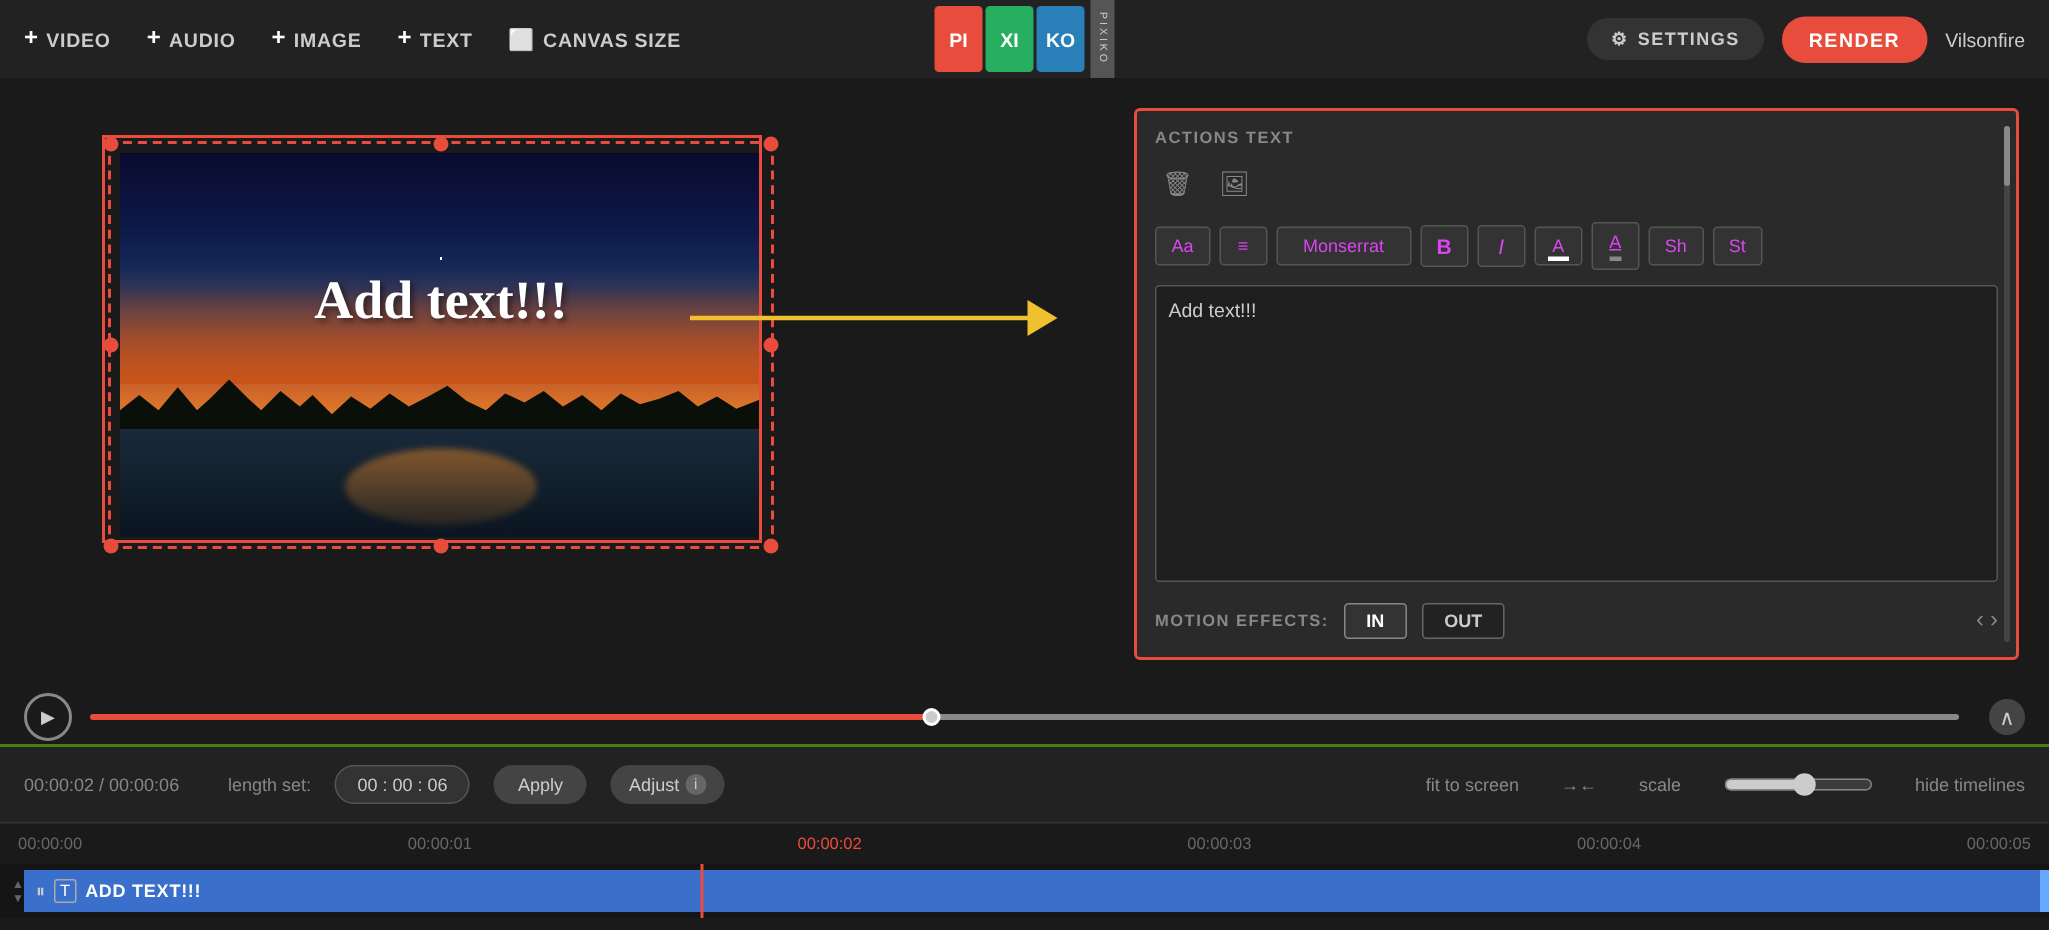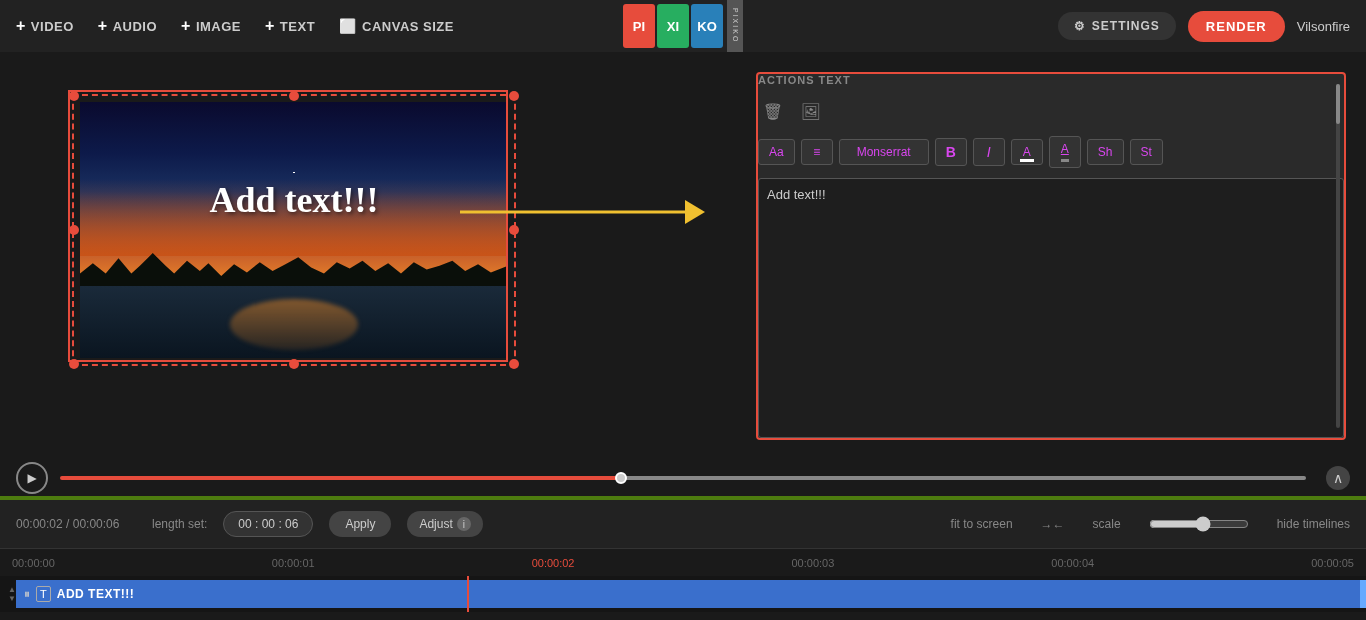--- a/index.html
+++ b/index.html
@@ -306,20 +306,21 @@
     }
 
     
     .right-panel {
       flex: 1;
       background: #2a2a2a;
       border: 2px solid #e74c3c;
       border-radius: 4px;
       display: flex;
       flex-direction: column;
+      padding: 12px;
       gap: 10px;
       position: relative;
       margin-left: auto;
       width: 590px;
       max-width: 590px;
     }
 
     .panel-title {
       font-size: 11px;
       font-weight: bold;
@@ -463,21 +464,21 @@
     }
 
     
     .bottom-bar {
       background: #222;
       height: 52px;
       display: flex;
       align-items: center;
       padding: 0 16px;
       gap: 16px;
-      border-top: 4px solid #4d7c0f;
+      border-top: 2px solid #4d7c0f;
     }
     .time-display {
       color: #888;
       font-size: 12px;
       min-width: 120px;
     }
     .length-label {
       color: #888;
       font-size: 12px;
     }
@@ -764,20 +765,29 @@
       </button>
       <button class="tool-btn">
         <span style="text-decoration: underline; padding-bottom: 3px; border-bottom: 3px solid #888;">A</span>
       </button>
       <button class="tool-btn">Sh</button>
       <button class="tool-btn">St</button>
     </div>
 
     <textarea class="text-input-area" style="">Add text!!!</textarea>
 
+    <div class="motion-row">
+      <span class="motion-label">MOTION EFFECTS:</span>
+      <button class="motion-btn active">IN</button>
+      <button class="motion-btn">OUT</button>
+      <div class="motion-nav">
+        <button class="motion-nav-btn">‹</button>
+        <button class="motion-nav-btn">›</button>
+      </div>
+    </div>
 
     <div class="scrollbar-track">
       <div class="scrollbar-thumb"></div>
     </div>
   </div>
 
 </div>
 
 <div class="playback-bar">
   <button class="play-btn">▶</button>

